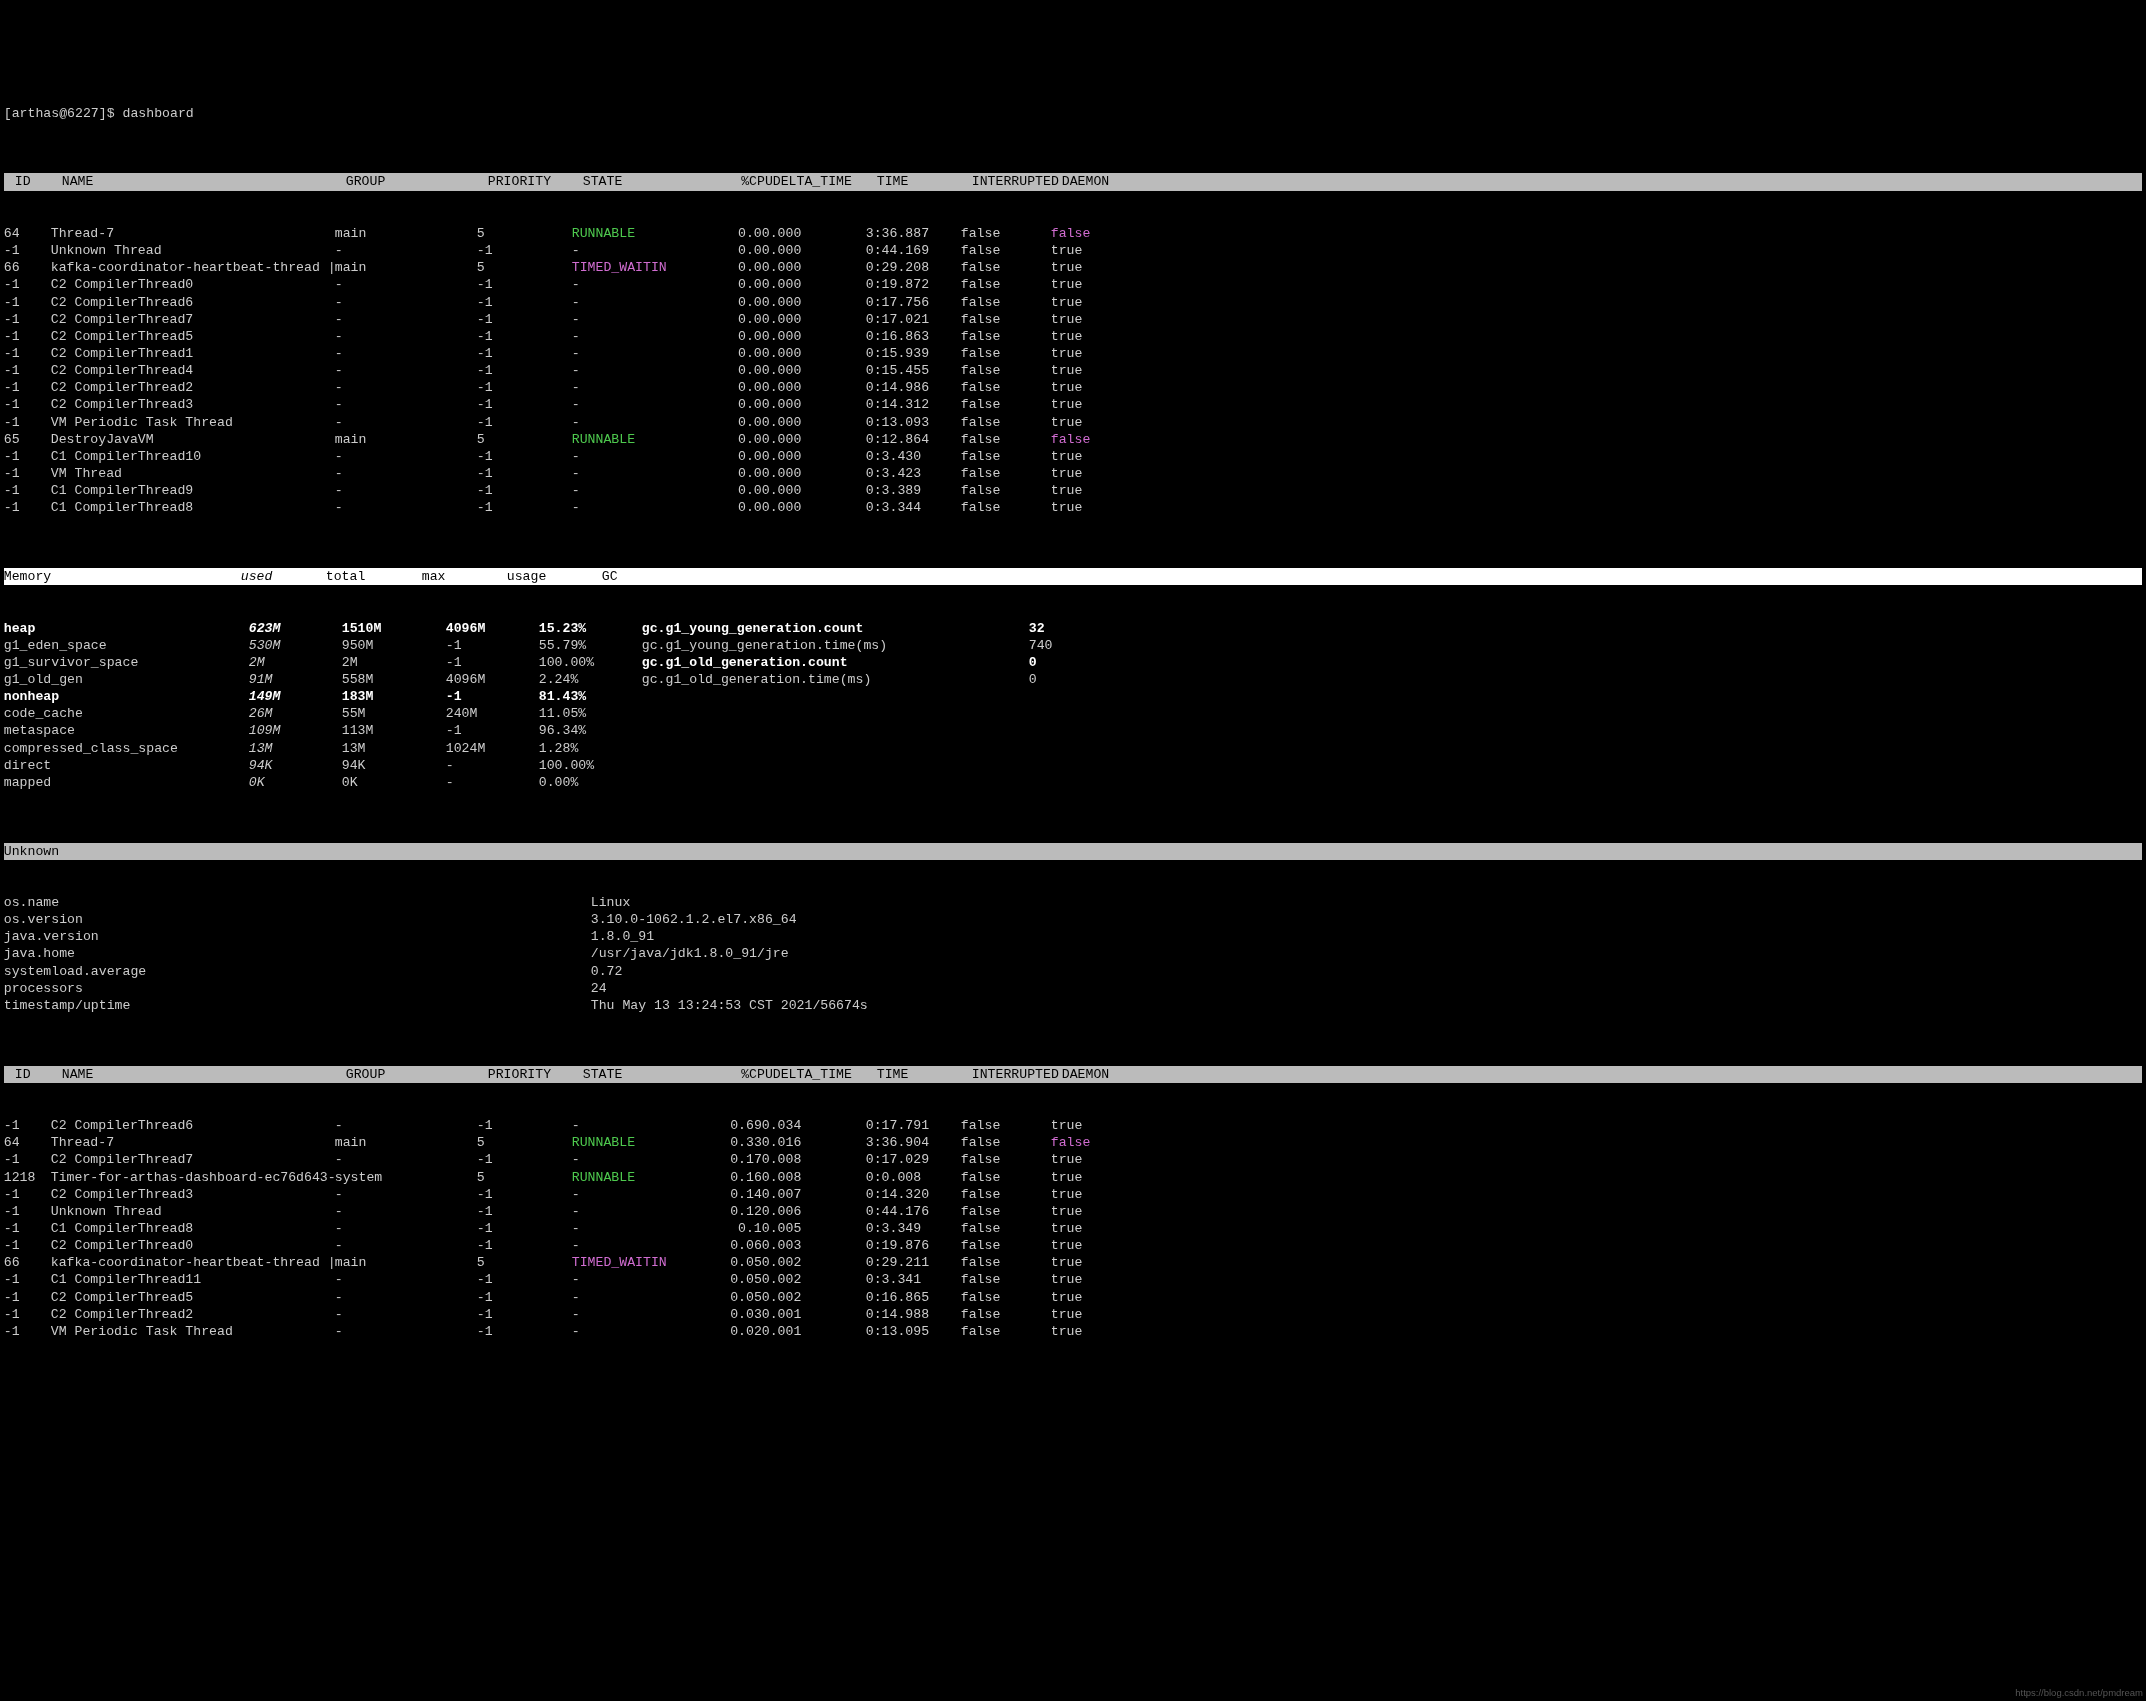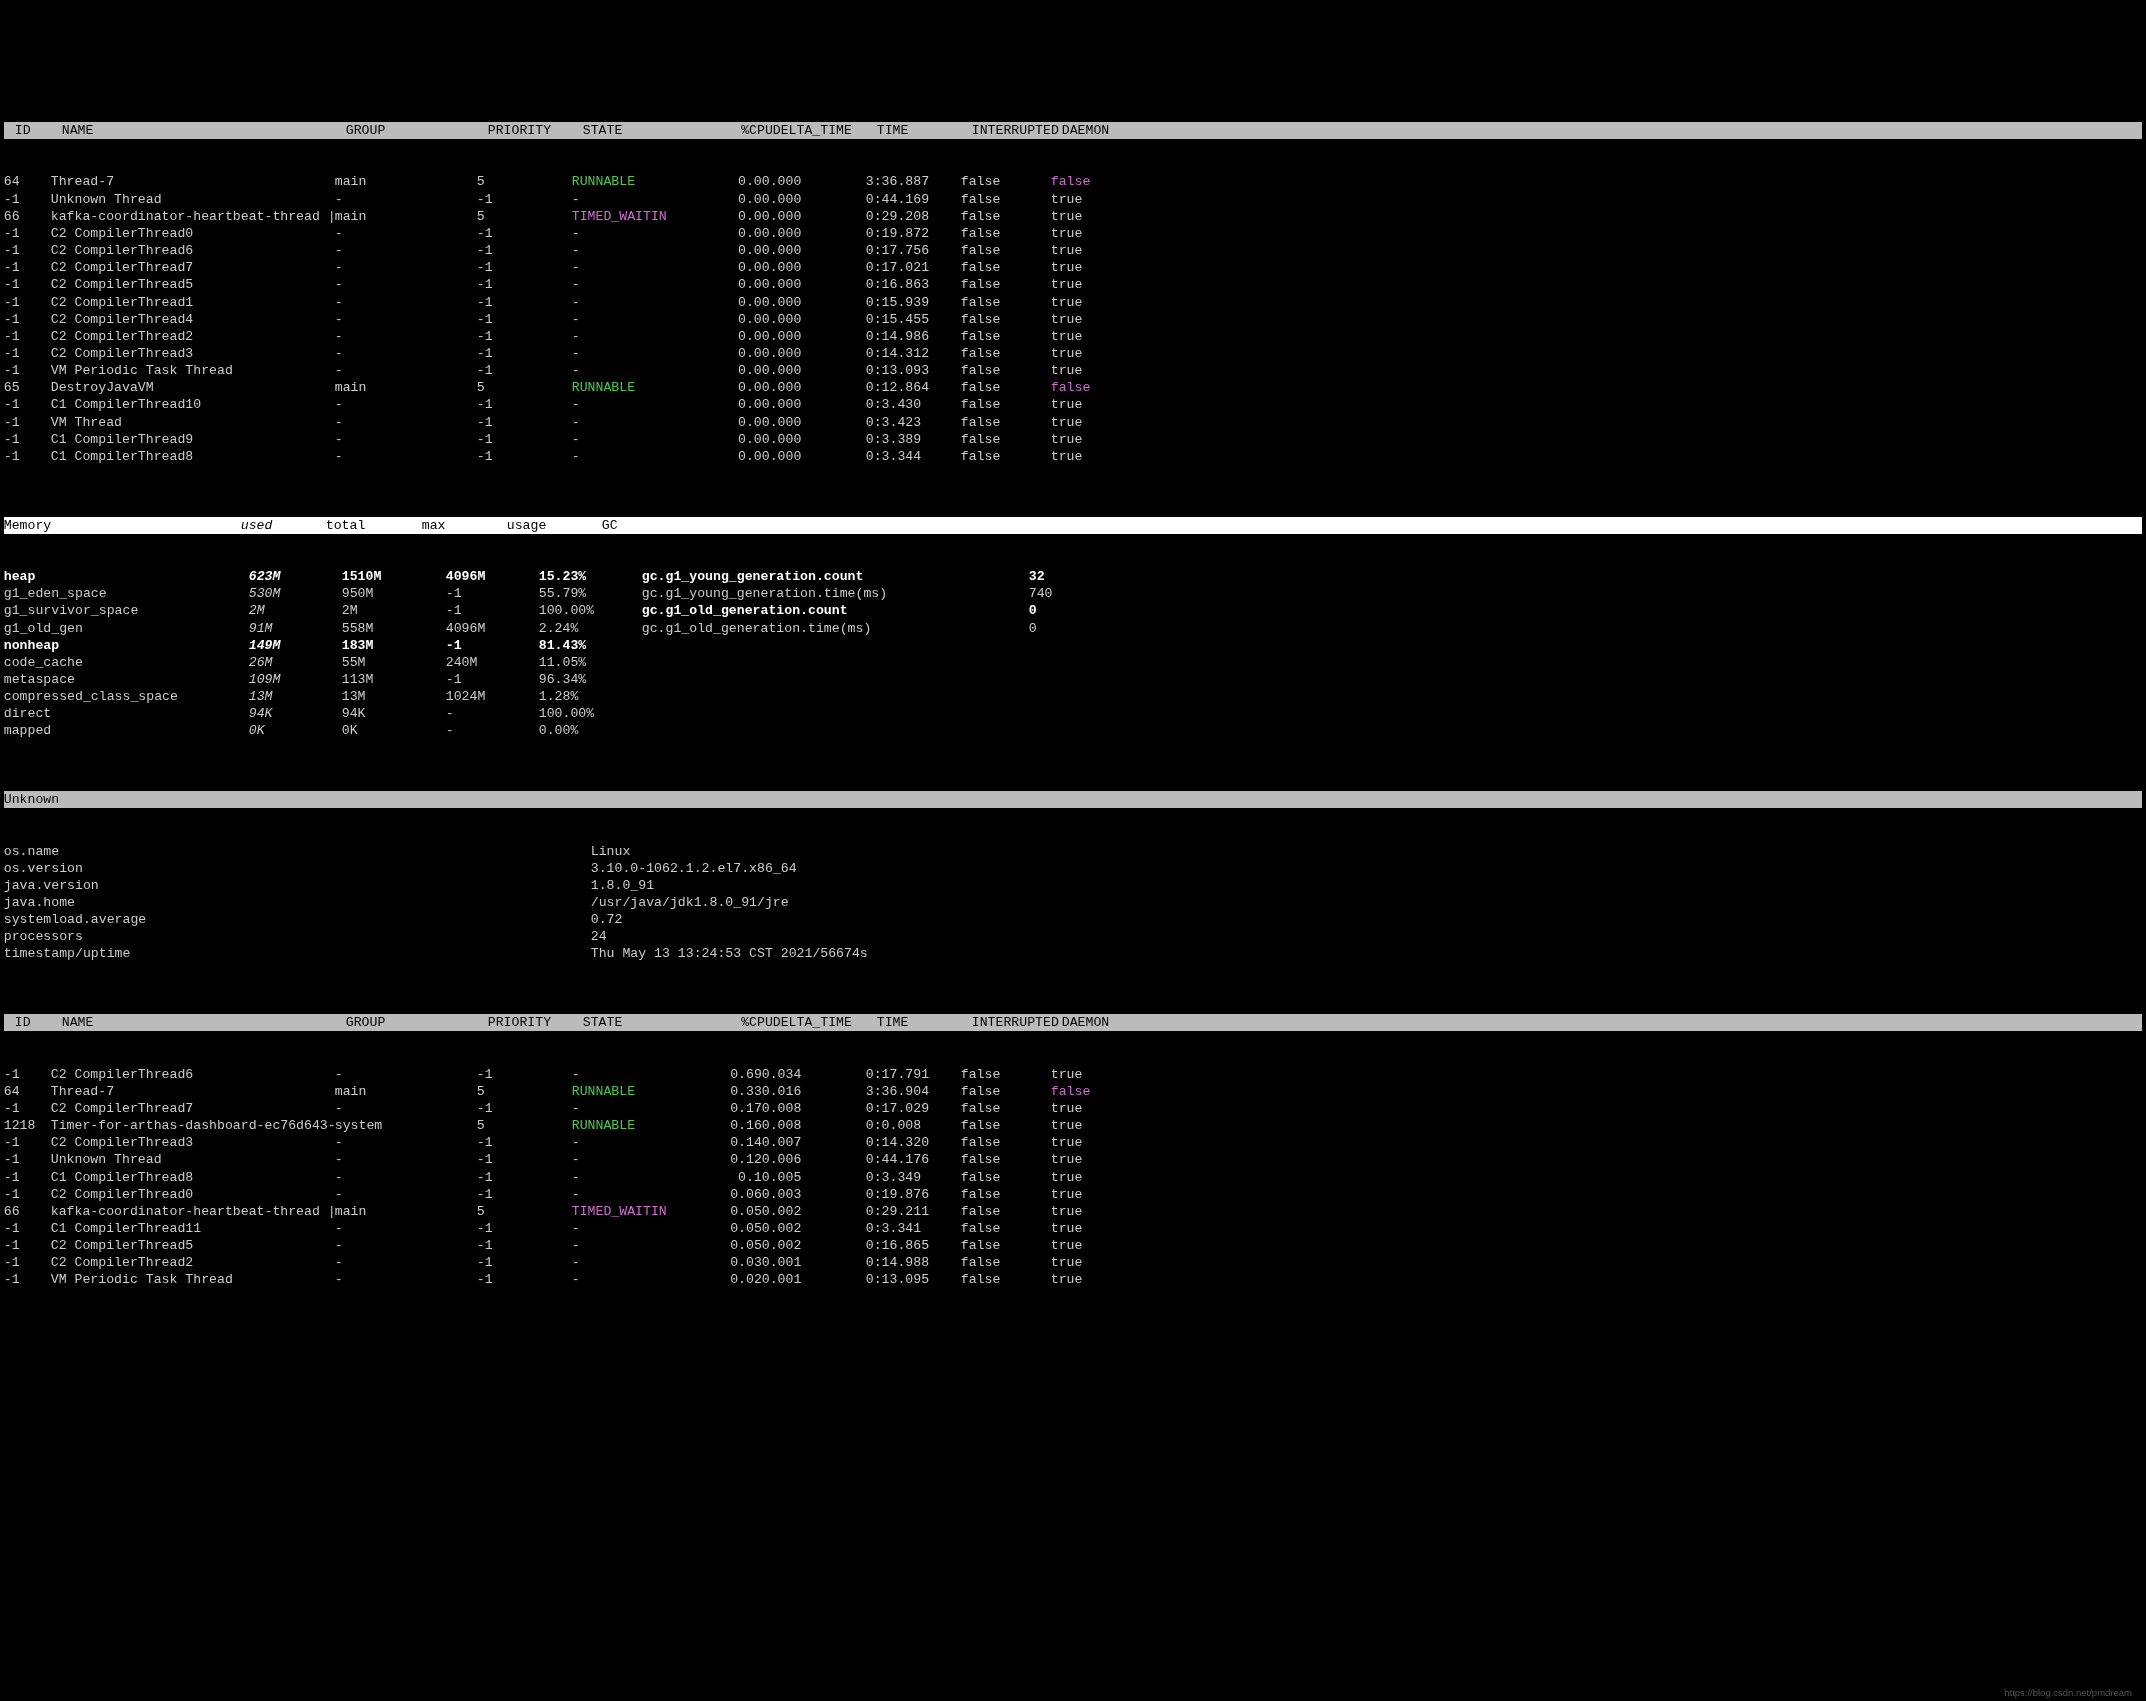--- a/index.html
+++ b/index.html
@@ -55,32 +55,33 @@
   .runtime-hdr {
     background: #bbb;
     color: #000;
   }
   .rt-row { display: flex; color: #ccc; }
   .rt-key { width: 587px; }
   .rt-val { flex: 1; }
   .watermark {
     position: fixed;
     bottom: 1.9px;
-    right: 14px;
+    right: 3px;
     font-size: 9.5px;
     color: #555;
     font-family: Arial, sans-serif;
   }
 </style>
 </head>
 <body>
 
 
 
 <div class="terminal">
+  <div class="prompt-line"><span>[arthas@6227]$ </span><span>dashboard</span></div>
 
   <div class="header-row">
     <span class="cell c-id">ID</span><span class="cell c-name">NAME</span><span class="cell c-group">GROUP</span><span class="cell c-prio">PRIORITY</span><span class="cell c-state">STATE</span><span class="cell c-cpu">%CPU</span><span class="cell c-delta">DELTA_TIME</span><span class="cell c-time">TIME</span><span class="cell c-int">INTERRUPTED</span><span class="cell c-daemon">DAEMON</span>
   </div>
   <div id="threads1-body"><div class="data-row"><span class="cell c-id">64</span><span class="cell c-name">Thread-7</span><span class="cell c-group">main</span><span class="cell c-prio">5</span><span class="cell c-state green">RUNNABLE</span><span class="cell c-cpu">0.0</span><span class="cell c-delta">0.000</span><span class="cell c-time">3:36.887</span><span class="cell c-int">false</span><span class="cell c-daemon magenta">false</span></div><div class="data-row"><span class="cell c-id">-1</span><span class="cell c-name">Unknown Thread</span><span class="cell c-group">-</span><span class="cell c-prio">-1</span><span class="cell c-state">-</span><span class="cell c-cpu">0.0</span><span class="cell c-delta">0.000</span><span class="cell c-time">0:44.169</span><span class="cell c-int">false</span><span class="cell c-daemon">true</span></div><div class="data-row"><span class="cell c-id">66</span><span class="cell c-name">kafka-coordinator-heartbeat-thread | d</span><span class="cell c-group">main</span><span class="cell c-prio">5</span><span class="cell c-state magenta">TIMED_WAITIN</span><span class="cell c-cpu">0.0</span><span class="cell c-delta">0.000</span><span class="cell c-time">0:29.208</span><span class="cell c-int">false</span><span class="cell c-daemon">true</span></div><div class="data-row"><span class="cell c-id">-1</span><span class="cell c-name">C2 CompilerThread0</span><span class="cell c-group">-</span><span class="cell c-prio">-1</span><span class="cell c-state">-</span><span class="cell c-cpu">0.0</span><span class="cell c-delta">0.000</span><span class="cell c-time">0:19.872</span><span class="cell c-int">false</span><span class="cell c-daemon">true</span></div><div class="data-row"><span class="cell c-id">-1</span><span class="cell c-name">C2 CompilerThread6</span><span class="cell c-group">-</span><span class="cell c-prio">-1</span><span class="cell c-state">-</span><span class="cell c-cpu">0.0</span><span class="cell c-delta">0.000</span><span class="cell c-time">0:17.756</span><span class="cell c-int">false</span><span class="cell c-daemon">true</span></div><div class="data-row"><span class="cell c-id">-1</span><span class="cell c-name">C2 CompilerThread7</span><span class="cell c-group">-</span><span class="cell c-prio">-1</span><span class="cell c-state">-</span><span class="cell c-cpu">0.0</span><span class="cell c-delta">0.000</span><span class="cell c-time">0:17.021</span><span class="cell c-int">false</span><span class="cell c-daemon">true</span></div><div class="data-row"><span class="cell c-id">-1</span><span class="cell c-name">C2 CompilerThread5</span><span class="cell c-group">-</span><span class="cell c-prio">-1</span><span class="cell c-state">-</span><span class="cell c-cpu">0.0</span><span class="cell c-delta">0.000</span><span class="cell c-time">0:16.863</span><span class="cell c-int">false</span><span class="cell c-daemon">true</span></div><div class="data-row"><span class="cell c-id">-1</span><span class="cell c-name">C2 CompilerThread1</span><span class="cell c-group">-</span><span class="cell c-prio">-1</span><span class="cell c-state">-</span><span class="cell c-cpu">0.0</span><span class="cell c-delta">0.000</span><span class="cell c-time">0:15.939</span><span class="cell c-int">false</span><span class="cell c-daemon">true</span></div><div class="data-row"><span class="cell c-id">-1</span><span class="cell c-name">C2 CompilerThread4</span><span class="cell c-group">-</span><span class="cell c-prio">-1</span><span class="cell c-state">-</span><span class="cell c-cpu">0.0</span><span class="cell c-delta">0.000</span><span class="cell c-time">0:15.455</span><span class="cell c-int">false</span><span class="cell c-daemon">true</span></div><div class="data-row"><span class="cell c-id">-1</span><span class="cell c-name">C2 CompilerThread2</span><span class="cell c-group">-</span><span class="cell c-prio">-1</span><span class="cell c-state">-</span><span class="cell c-cpu">0.0</span><span class="cell c-delta">0.000</span><span class="cell c-time">0:14.986</span><span class="cell c-int">false</span><span class="cell c-daemon">true</span></div><div class="data-row"><span class="cell c-id">-1</span><span class="cell c-name">C2 CompilerThread3</span><span class="cell c-group">-</span><span class="cell c-prio">-1</span><span class="cell c-state">-</span><span class="cell c-cpu">0.0</span><span class="cell c-delta">0.000</span><span class="cell c-time">0:14.312</span><span class="cell c-int">false</span><span class="cell c-daemon">true</span></div><div class="data-row"><span class="cell c-id">-1</span><span class="cell c-name">VM Periodic Task Thread</span><span class="cell c-group">-</span><span class="cell c-prio">-1</span><span class="cell c-state">-</span><span class="cell c-cpu">0.0</span><span class="cell c-delta">0.000</span><span class="cell c-time">0:13.093</span><span class="cell c-int">false</span><span class="cell c-daemon">true</span></div><div class="data-row"><span class="cell c-id">65</span><span class="cell c-name">DestroyJavaVM</span><span class="cell c-group">main</span><span class="cell c-prio">5</span><span class="cell c-state green">RUNNABLE</span><span class="cell c-cpu">0.0</span><span class="cell c-delta">0.000</span><span class="cell c-time">0:12.864</span><span class="cell c-int">false</span><span class="cell c-daemon magenta">false</span></div><div class="data-row"><span class="cell c-id">-1</span><span class="cell c-name">C1 CompilerThread10</span><span class="cell c-group">-</span><span class="cell c-prio">-1</span><span class="cell c-state">-</span><span class="cell c-cpu">0.0</span><span class="cell c-delta">0.000</span><span class="cell c-time">0:3.430</span><span class="cell c-int">false</span><span class="cell c-daemon">true</span></div><div class="data-row"><span class="cell c-id">-1</span><span class="cell c-name">VM Thread</span><span class="cell c-group">-</span><span class="cell c-prio">-1</span><span class="cell c-state">-</span><span class="cell c-cpu">0.0</span><span class="cell c-delta">0.000</span><span class="cell c-time">0:3.423</span><span class="cell c-int">false</span><span class="cell c-daemon">true</span></div><div class="data-row"><span class="cell c-id">-1</span><span class="cell c-name">C1 CompilerThread9</span><span class="cell c-group">-</span><span class="cell c-prio">-1</span><span class="cell c-state">-</span><span class="cell c-cpu">0.0</span><span class="cell c-delta">0.000</span><span class="cell c-time">0:3.389</span><span class="cell c-int">false</span><span class="cell c-daemon">true</span></div><div class="data-row"><span class="cell c-id">-1</span><span class="cell c-name">C1 CompilerThread8</span><span class="cell c-group">-</span><span class="cell c-prio">-1</span><span class="cell c-state">-</span><span class="cell c-cpu">0.0</span><span class="cell c-delta">0.000</span><span class="cell c-time">0:3.344</span><span class="cell c-int">false</span><span class="cell c-daemon">true</span></div></div>
 
   <div class="memhdr">
     <span class="cell m-label">Memory</span><span class="cell m-used">used</span><span class="cell m-total">total</span><span class="cell m-max">max</span><span class="cell m-usage">usage</span><span class="cell m-gc">GC</span>
   </div>
   <div id="memory-body"><div class="mem-row"><span class="cell m-label bold">heap</span><span class="cell m-used bold">623M</span><span class="cell m-total bold">1510M</span><span class="cell m-max bold">4096M</span><span class="cell m-usage bold">15.23%</span><span class="cell m-gc bold">gc.g1_young_generation.count</span><span class="cell m-gcv bold">32</span></div><div class="mem-row"><span class="cell m-label">g1_eden_space</span><span class="cell m-used">530M</span><span class="cell m-total">950M</span><span class="cell m-max">-1</span><span class="cell m-usage">55.79%</span><span class="cell m-gc">gc.g1_young_generation.time(ms)</span><span class="cell m-gcv">740</span></div><div class="mem-row"><span class="cell m-label">g1_survivor_space</span><span class="cell m-used">2M</span><span class="cell m-total">2M</span><span class="cell m-max">-1</span><span class="cell m-usage">100.00%</span><span class="cell m-gc bold">gc.g1_old_generation.count</span><span class="cell m-gcv bold">0</span></div><div class="mem-row"><span class="cell m-label">g1_old_gen</span><span class="cell m-used">91M</span><span class="cell m-total">558M</span><span class="cell m-max">4096M</span><span class="cell m-usage">2.24%</span><span class="cell m-gc">gc.g1_old_generation.time(ms)</span><span class="cell m-gcv">0</span></div><div class="mem-row"><span class="cell m-label bold">nonheap</span><span class="cell m-used bold">149M</span><span class="cell m-total bold">183M</span><span class="cell m-max bold">-1</span><span class="cell m-usage bold">81.43%</span><span class="cell m-gc"></span><span class="cell m-gcv"></span></div><div class="mem-row"><span class="cell m-label">code_cache</span><span class="cell m-used">26M</span><span class="cell m-total">55M</span><span class="cell m-max">240M</span><span class="cell m-usage">11.05%</span><span class="cell m-gc"></span><span class="cell m-gcv"></span></div><div class="mem-row"><span class="cell m-label">metaspace</span><span class="cell m-used">109M</span><span class="cell m-total">113M</span><span class="cell m-max">-1</span><span class="cell m-usage">96.34%</span><span class="cell m-gc"></span><span class="cell m-gcv"></span></div><div class="mem-row"><span class="cell m-label">compressed_class_space</span><span class="cell m-used">13M</span><span class="cell m-total">13M</span><span class="cell m-max">1024M</span><span class="cell m-usage">1.28%</span><span class="cell m-gc"></span><span class="cell m-gcv"></span></div><div class="mem-row"><span class="cell m-label">direct</span><span class="cell m-used">94K</span><span class="cell m-total">94K</span><span class="cell m-max">-</span><span class="cell m-usage">100.00%</span><span class="cell m-gc"></span><span class="cell m-gcv"></span></div><div class="mem-row"><span class="cell m-label">mapped</span><span class="cell m-used">0K</span><span class="cell m-total">0K</span><span class="cell m-max">-</span><span class="cell m-usage">0.00%</span><span class="cell m-gc"></span><span class="cell m-gcv"></span></div></div>

